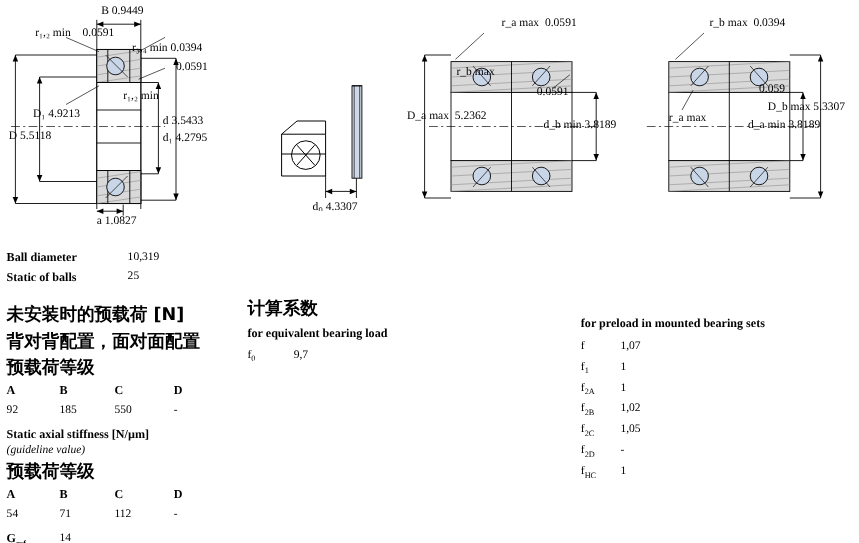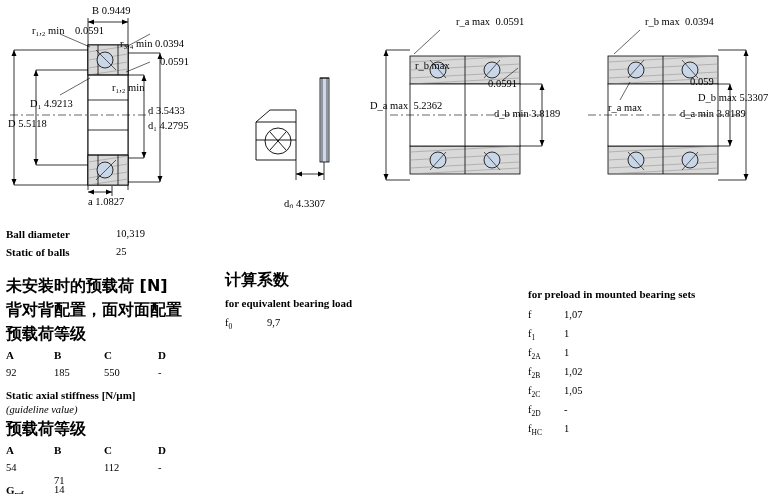--- a/index.html
+++ b/index.html
@@ -177,21 +177,21 @@
     </g>
 
     <g stroke="#000" stroke-width="0.8">
       <line x1="60" y1="134" x2="88" y2="134"></line>
       <line x1="60" y1="120" x2="60" y2="140"></line>
       <line x1="88" y1="122" x2="88" y2="140"></line>
     </g>
     <polygon points="60,134 66,131.5 66,136.5" fill="#000"></polygon>
     <polygon points="88,134 82,131.5 82,136.5" fill="#000"></polygon>
   </svg>
-  <div class="abs lbl" style="left:48px;top:156px;text-align:right;">
+  <div class="abs lbl" style="left:48px;top:140px;text-align:right;">
     <span>dₙ</span> <span>4.3307</span>
   </div>
 </div>
 
 <div class="abs" style="left:370px;top:16px;width:200px;height:180px;">
   <svg width="200" height="180" viewBox="0 0 200 180">
 
     <g>
       <rect x="40" y="40" width="110" height="28" fill="#d9d9d9" stroke="#000" stroke-width="0.8"></rect>
       <rect x="40" y="130" width="110" height="28" fill="#d9d9d9" stroke="#000" stroke-width="0.8"></rect>
@@ -361,21 +361,21 @@
   <div class="cn" style="margin-bottom:4px;">预载荷等级</div>
 
   <div style="position:relative;height:18px;">
     <span class="lbl-b abs" style="left:0;top:0;">A</span>
     <span class="lbl-b abs" style="left:48px;top:0;">B</span>
     <span class="lbl-b abs" style="left:98px;top:0;">C</span>
     <span class="lbl-b abs" style="left:152px;top:0;">D</span>
   </div>
   <div style="position:relative;height:22px;">
     <span class="lbl abs" style="left:0;top:0;">54</span>
-    <span class="lbl abs" style="left:48px;top:13px;text-align:center;">71</span>
+    <span class="lbl abs" style="left:48px;top:0;text-align:center;">71</span>
     <span class="lbl abs" style="left:98px;top:0;">112</span>
     <span class="lbl abs" style="left:152px;top:0;">-</span>
   </div>
 
   <div style="position:relative;height:18px;">
     <span class="lbl-b abs" style="left:0;top:0;">G<span class="sub">ref</span></span>
     <span class="lbl abs" style="left:48px;top:0;">14</span>
   </div>
 </div>
 

